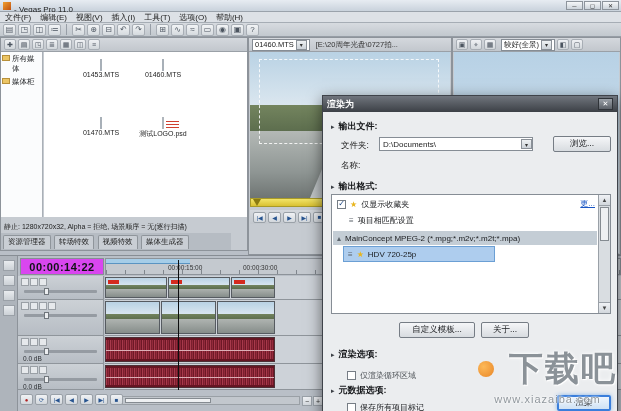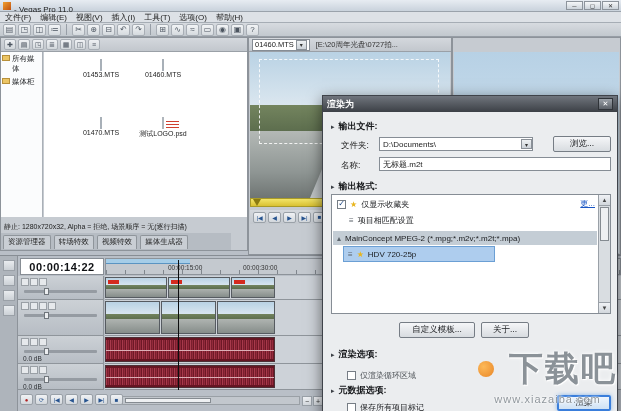--- a/index.html
+++ b/index.html
@@ -33,21 +33,21 @@
   .tree-item { display:flex; align-items:flex-start; gap:2px; margin-bottom:3px; }
   .folder-ico { width:8px; height:6px; background:#ecc564; border:1px solid #b8903a; flex:none; margin-top:1px; }
   .thumbs { position:absolute; left:43px; top:14px; right:0; bottom:33px; background:#fff; }
   .file-item { position:absolute; width:54px; text-align:center; }
   .mts-icon { margin:0 auto; width:26px; height:24px; background:#fff; border:1px solid #a8b0b8; position:relative; }
   .mts-icon::after { content:""; position:absolute; left:5px; right:5px; top:4px; bottom:4px; background:linear-gradient(135deg,#5ab2e8,#2a6fc0); border-radius:2px; }
   .psd-icon { margin:0 auto; width:36px; height:24px; background:#fdfdfd; border:1px solid #b0b6bc; position:relative; }
   .psd-icon::after { content:""; position:absolute; left:3px; top:3px; width:13px; height:7px; background:repeating-linear-gradient(180deg,#d04030 0 1px,transparent 1px 3px); }
   .file-name { font-size:7px; color:#222; display:block; margin-top:1px; }
   .status-line { position:absolute; left:0; right:0; bottom:17px; height:13px; font-size:7px; color:#222; padding:2px 3px; background:#c6cbd1; white-space:nowrap; overflow:hidden; }
-  .tabs-row { position:absolute; left:0; right:16px; bottom:0; height:17px; background:#b6bcc3; padding:2px 0 0 2px; white-space:nowrap;font-family:Liberation Serif, serif; }
+  .tabs-row { position:absolute; left:0; right:16px; bottom:0; height:17px; background:#b6bcc3; padding:2px 0 0 2px; white-space:nowrap; }
   .mtab { display:inline-block; padding:1px 4px 2px; border:1px solid #8f959b; border-bottom:none; background:#c9ced4; font-size:7.5px; margin-right:1px; border-radius:2px 2px 0 0; color:#222; }
 
   
   .combo { display:inline-flex; align-items:center; background:#fff; border:1px solid #868d95; height:12px; font-size:7.5px; padding:0 2px; color:#222; }
   .dd { width:11px; height:10px; margin-left:2px; background:linear-gradient(#eef1f3,#ccd2d8); border:1px solid #8a9097; font-size:6px; display:flex; align-items:center; justify-content:center; color:#333; }
   .path-label { font-size:7.5px; color:#333; margin-left:4px; white-space:nowrap; overflow:hidden; }
   .video-area { position:absolute; left:1px; right:1px; top:14px; height:146px; background:#1d1f21; }
   .street-big { position:absolute; inset:0; background:linear-gradient(180deg,#b9d2e4 0%,#dae6ef 36%,#74855f 36%,#5d6e4e 54%,#b4b9b6 54%,#8f9694 82%,#6f7573 100%); }
   .road { position:absolute; left:30%; right:30%; top:42%; bottom:0; background:linear-gradient(#a8adaf,#c2c7c9); clip-path:polygon(44% 0,56% 0,100% 100%,0 100%); }
   .marquee { position:absolute; left:9px; right:11px; top:7px; height:58%; border:1px dashed rgba(255,255,255,.85); }
@@ -55,21 +55,21 @@
   .scrub-marker { position:absolute; top:0; width:0; height:0; border-left:4px solid transparent; border-right:4px solid transparent; border-top:7px solid #8a7a10; }
   .transport-row { position:absolute; left:1px; right:1px; top:172px; height:14px; background:linear-gradient(#d4d8dd,#c2c7cd); display:flex; align-items:center; gap:2px; padding:0 3px; }
   .tpbtn { min-width:13px; height:11px; padding:0 1px; display:flex; align-items:center; justify-content:center; font-size:6px; color:#26538f; background:linear-gradient(#f0f2f5,#d2d7dc); border:1px solid #9aa1a8; border-radius:2px; }
   .tc-box { font-family:"DejaVu Sans Mono", monospace; font-size:6.5px; color:#222; background:#e9ebee; border:1px solid #9aa1a8; padding:0 2px; height:11px; display:flex; align-items:center; }
   .sky { position:absolute; left:1px; right:1px; top:14px; bottom:1px; background:linear-gradient(#b7d1e5,#e2ecf4); }
 
   
   .timeline { left:0; top:255px; width:621px; height:156px; background:#b9bfc7; border-top:1px solid #878d94; }
   .dock-strip { position:absolute; left:0; top:0; width:18px; height:156px; background:#aeb4bb; border-right:1px solid #8d939a; }
   .dock-ico { width:12px; height:11px; margin:4px auto 0; background:linear-gradient(#e9ecef,#ccd1d6); border:1px solid #9aa0a7; display:flex; align-items:center; justify-content:center; font-size:6px; color:#555; }
-  .tc-display { position:absolute; left:20px; top:2px; width:84px; height:17px; background:#ffffff; border:1px solid #878d94; display:flex; align-items:center; justify-content:center; font-weight:bold; font-size:11px; letter-spacing:.5px; color:#101215; }
+  .tc-display { position:absolute; left:20px; top:2px; width:84px; height:17px; background:#d946ef; border:1px solid #878d94; display:flex; align-items:center; justify-content:center; font-weight:bold; font-size:11px; letter-spacing:.5px; color:#101215; }
   .ruler { position:absolute; left:105px; top:2px; right:0; height:17px; background:#c4c9cf; border:1px solid #8d939a; }
   .ruler::after { content:""; position:absolute; left:0; right:0; bottom:0; height:4px; background:repeating-linear-gradient(90deg,#80868d 0 1px,transparent 1px 19px); }
   .loop-band { position:absolute; left:0; top:0; width:84px; height:5px; background:#a5cde8; border-bottom:1px solid #5a94c2; }
   .ruler-label { position:absolute; top:5px; font-size:6.5px; color:#333; }
   .thdr { position:absolute; left:18px; width:86px; background:linear-gradient(#ccd1d6,#b7bdc4); border-bottom:1px solid #8f959b; border-right:1px solid #8f959b; overflow:hidden; }
   .hicons { display:flex; gap:1px; margin:2px 0 0 3px; }
   .hico { width:8px; height:8px; background:#e6e9ec; border:1px solid #9aa0a6; }
   .slider { height:3px; background:#959ba2; margin:4px 6px 0; position:relative; border-radius:1px; }
   .knob { position:absolute; top:-2px; left:20px; width:5px; height:7px; background:#eceef0; border:1px solid #70767c; }
   .level-label { font-size:6.5px; color:#2c2f33; margin:2px 0 0 5px; }
@@ -234,20 +234,31 @@
       <span class="tpbtn">▶|</span>
       <span class="tpbtn">■</span>
       <span style="margin-left:auto;display:flex;gap:2px;">
         <span class="tc-box">00:00:00:00</span>
         <span class="tc-box">00:00:00:00</span>
       </span>
     </div>
   </div>
 
   <div class="panel abs" style="left:452px;top:37px;width:169px;height:218px;">
+    <div class="ptoolbar">
+      <span class="micon">▣</span>
+      <span class="micon">⌖</span>
+      <span class="micon">▦</span>
+      <span class="combo" style="margin-left:3px;">
+        <span>较好(全景)</span>
+        <span class="dd">▾</span>
+      </span>
+      <span class="micon">◧</span>
+      <span class="micon">▢</span>
+    </div>
     <div class="sky"></div>
   </div>
 
   <div class="timeline abs">
     <div class="dock-strip">
       <span class="dock-ico"></span>
       <span class="dock-ico"></span>
       <span class="dock-ico"></span>
       <span class="dock-ico"></span>
     </div>
@@ -355,21 +366,20 @@
       <span class="arr">▸</span>
       <span>输出文件:</span>
     </div>
 
     <span class="fldlabel" style="left:18px;top:44px;">文件夹:</span>
     <input class="tb" style="left: 56px; top: 41px; width: 154px;" readonly="" value="D:\Documents\">
     <span class="dd abs" style="left:196px;top:43px;">▾</span>
     <span class="btn" style="left:230px;top:40px;width:58px;">浏览...</span>
 
     <span class="fldlabel" style="left:18px;top:64px;">名称:</span>
-    <input class="tb" style="left: 56px; top: 61px; width: 232px;" readonly="" value="无标题.m2t">
 
     <div class="sec" style="left:8px;top:84px;">
       <span class="arr">▸</span>
       <span>输出格式:</span>
     </div>
 
     <div class="listbox">
       <div class="list-row" style="top:2px;">
         <span class="cb">
             <span class="cb-mark">✓</span>

